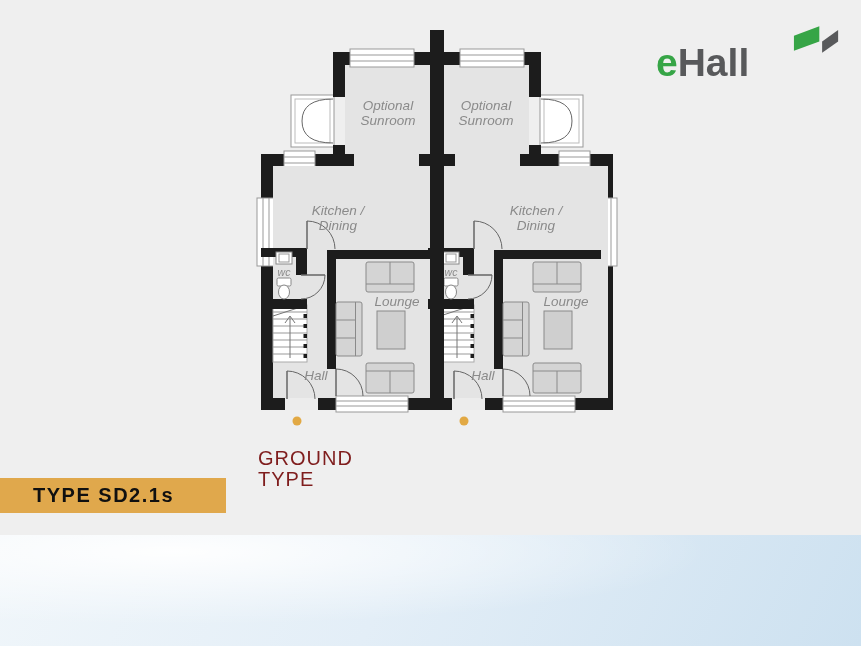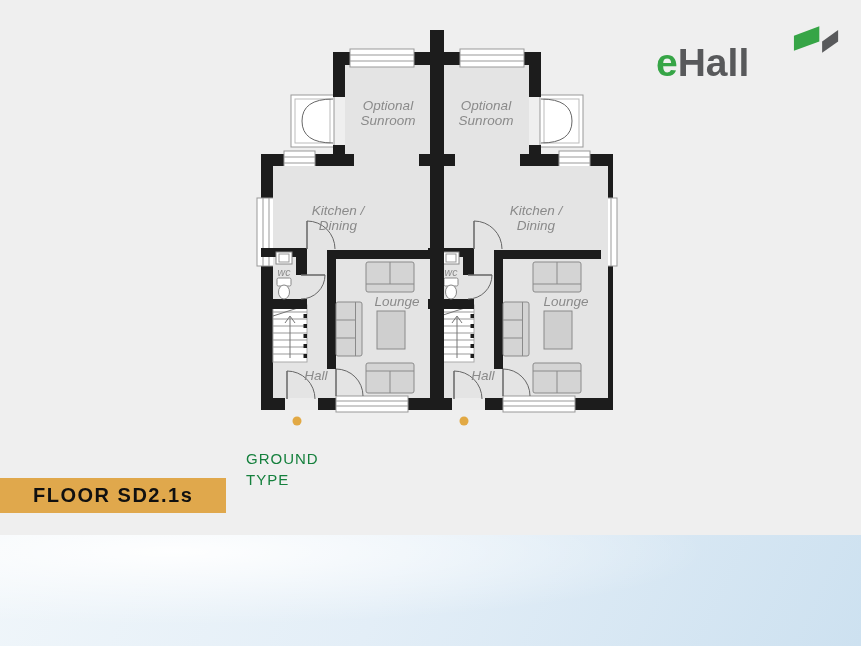--- a/index.html
+++ b/index.html
@@ -11,21 +11,21 @@
   .ehome-mark{position:absolute;left:137px;top:1px;width:47px;height:29px;}
   .ehome-text{position:absolute;left:0;top:19px;font-size:39px;line-height:40px;font-weight:bold;letter-spacing:0px;color:#58595B;}
   .ehome-text .e-green{color:#36A546;}
 
   
   .plan{position:absolute;left:248px;top:22px;width:380px;height:412px;}
   .plan text{font-family:"Liberation Sans",sans-serif;}
   .room-label{font-style:italic;fill:#8a8a8a;font-size:13.5px;}
   .room-label-sm{font-style:italic;fill:#8a8a8a;font-size:10.5px;}
 
-  .ground-floor{position:absolute;left:246px;top:448px;font-size:15px;line-height:21px;color:#15803d;letter-spacing:1px;}
+  .ground-floor{position:absolute;left:258px;top:448px;font-size:20px;line-height:21px;color:#7f1d1d;letter-spacing:1px;}
 
   
   .type-badge{position:absolute;left:0;top:478px;width:226px;height:35px;background:#E0A84C;}
   .type-badge span{display:block;padding-left:33px;line-height:35px;font-size:20px;font-weight:bold;color:#101010;letter-spacing:1.5px;}
 
   
   .footer{position:absolute;left:0;top:535px;width:861px;height:111px;
     background:radial-gradient(ellipse at 20% 15%, rgba(255,255,255,.95), rgba(255,255,255,0) 55%),
                linear-gradient(115deg,#f0f6fa 0%,#e3eef7 45%,#cde1f0 100%);}
 </style>
@@ -220,21 +220,21 @@
     <circle cx="297" cy="421" r="4.5" fill="#E2A944"></circle>
     <circle cx="464" cy="421" r="4.5" fill="#E2A944"></circle>
   </svg>
 
   <div class="ground-floor">
     <div>GROUND</div>
     <div>TYPE</div>
   </div>
 
   <div class="type-badge">
-    <span>FLOOR SD2.1s</span>
+    <span>TYPE SD2.1s</span>
   </div>
 
   <div class="footer">
     
     
     
     
   </div>
 
 </div>

